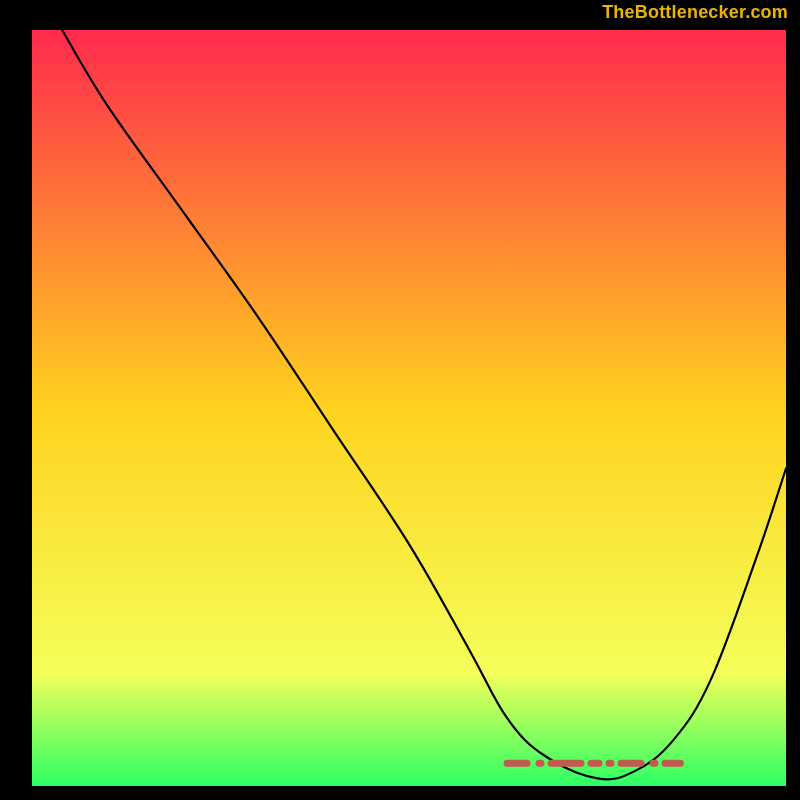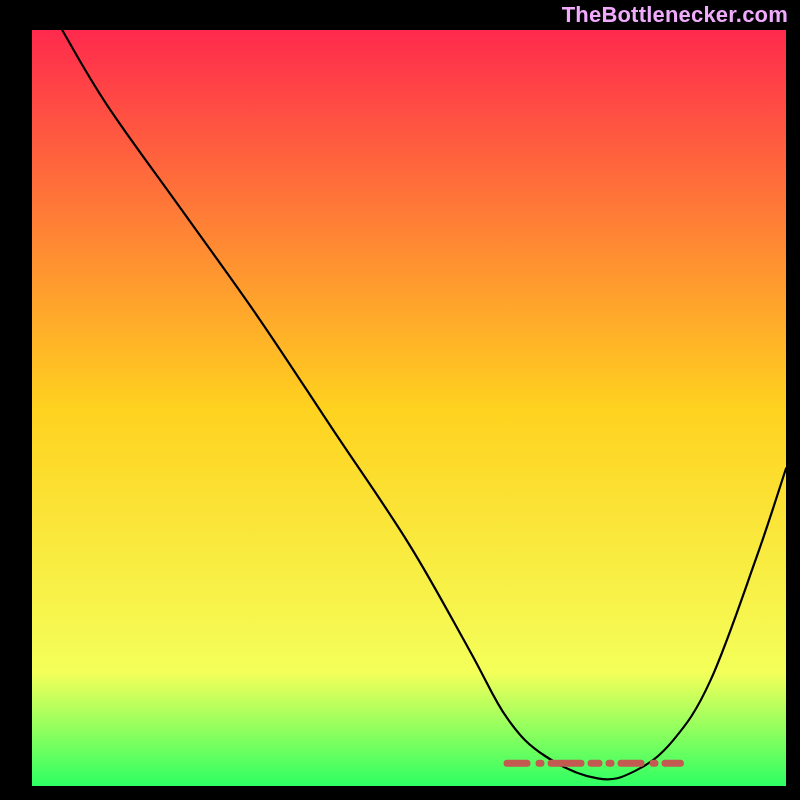--- a/index.html
+++ b/index.html
@@ -13,22 +13,22 @@
   }
   .stage {
     position: relative;
     width: 800px;
     height: 800px;
   }
   .watermark {
     position: absolute;
     top: 2px;
     right: 12px;
-    color: #f0abfc;
-    font-size: 22px;
+    color: #eab308;
+    font-size: 18px;
     font-weight: 600;
     letter-spacing: 0.2px;
     z-index: 3;
   }
   svg.plot {
     position: absolute;
     left: 0;
     top: 0;
     z-index: 1;
   }

